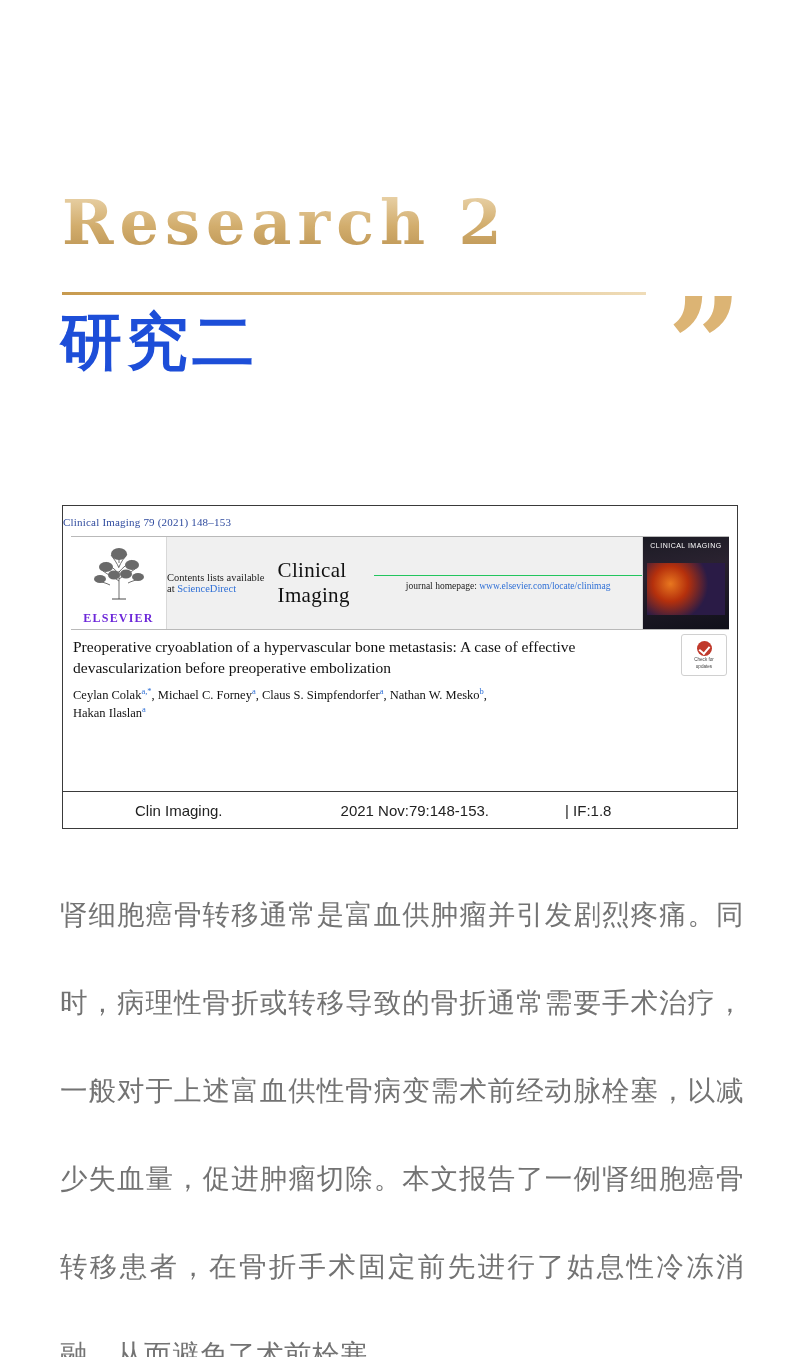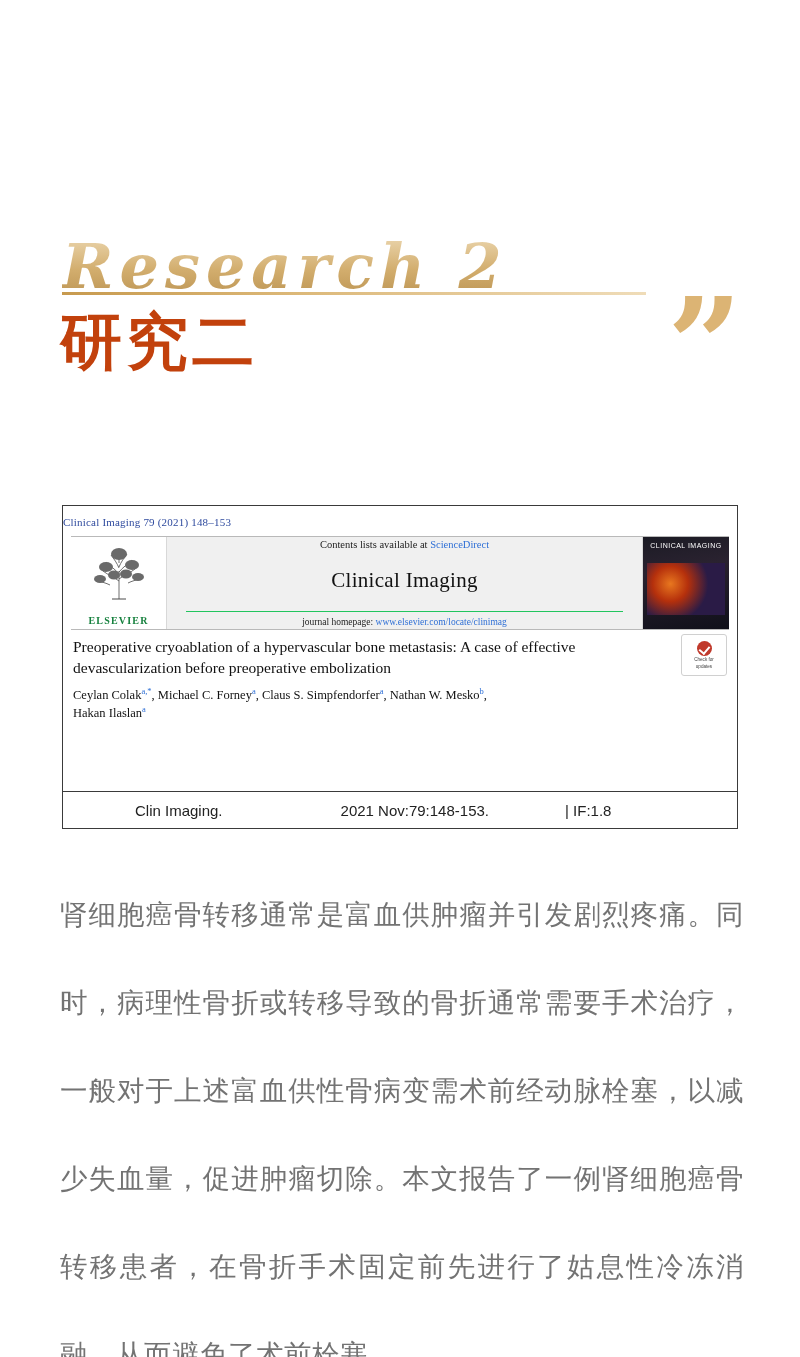--- a/index.html
+++ b/index.html
@@ -22,28 +22,26 @@
     left: 0;
     top: 0;
     width: 800px;
     height: 430px;
   }
   .script-title {
     position: absolute;
     left: 62px;
     top: 186px;
     font-family: "DejaVu Serif", serif;
-    font-style: italic;
     font-size: 62px;
     letter-spacing: 6px;
     font-weight: 700;
     color: #d9b678;
     background: linear-gradient(180deg, #e9cfa0 0%, #c9a濃 0%, #cfa košt 0%);
     white-space: nowrap;
-    margin-top: 44px;
   }
   .script-title span.sr {
     background: linear-gradient(180deg, #efdcb8 0%, #d2ad6d 55%, #b8904f 100%);
     -webkit-background-clip: text;
     background-clip: text;
     color: transparent;
   }
   .gold-rule {
     position: absolute;
     left: 62px;
@@ -53,21 +51,21 @@
     background: linear-gradient(90deg, #c79a4e 0%, #dcb878 40%, #efdcb8 100%);
   }
   .cn-title {
     position: absolute;
     left: 60px;
     top: 300px;
     font-family: "DejaVu Serif", serif;
     font-weight: 700;
     font-size: 62px;
     letter-spacing: 4px;
-    color: #c2410c;
+    color: #1d4ed8;
   }
   .quote-mark {
     position: absolute;
     right: 60px;
     top: 296px;
     font-family: "DejaVu Serif", serif;
     font-size: 130px;
     line-height: 0.75;
     font-weight: 700;
     color: #dcb474;
@@ -107,34 +105,33 @@
     display: flex;
     flex-direction: column;
     align-items: center;
     justify-content: space-between;
     padding: 4px 0 3px 0;
     box-sizing: border-box;
   }
   .tree-svg { display:block; }
   .elsevier-word {
     font-family: "Liberation Serif", serif;
-    font-size: 10px;
+    font-size: 12px;
     letter-spacing: 1.2px;
-    color: #15803d;
+    color: #6d28d9;
     font-weight: 700;
     text-align: center;
   }
   .mast-center {
     flex: 1;
     background: #f0f0f0;
     display: flex;
-    flex-direction: column;
     align-items: center;
     justify-content: center;
-    gap: 18px;
+    gap: 7px;
   }
   .mast-contents {
     font-size: 10.5px;
     color: #222;
   }
   .mast-contents a { color:#2e6fd6; text-decoration:none; }
   .mast-name {
     font-size: 21px;
     color: #111;
     letter-spacing: .3px;

